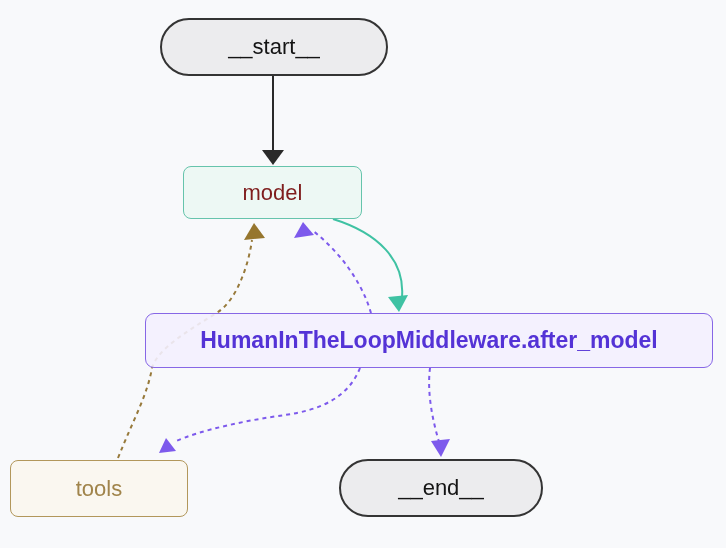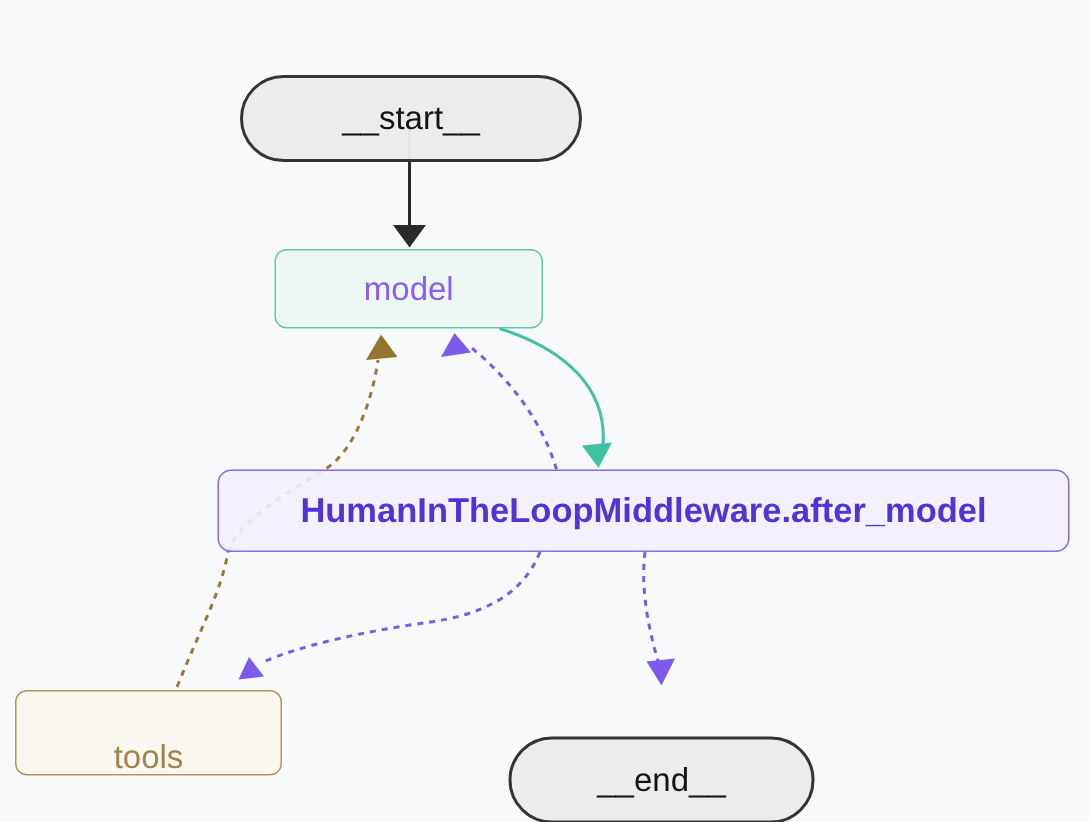--- a/index.html
+++ b/index.html
@@ -16,42 +16,40 @@
     display:flex;align-items:center;justify-content:center;
     box-sizing:border-box;
     font-size:22px;line-height:1;
     white-space:nowrap;
   }
   .pill{
     background:rgba(235,235,237,0.97);
     border:2px solid #343434;
     border-radius:30px;
     color:#141414;
-    margin-top:32px;
   }
   .node-start{left:160px;top:18px;width:228px;height:58px;}
   .node-end{left:339px;top:459px;width:204px;height:58px;align-items:center;}
   .node-model{
     left:183px;top:166px;width:179px;height:53px;
     background:rgba(236,247,243,0.92);
     border:1.6px solid #66c4ac;border-radius:8px;
-    color:#8b5cf6;
+    color:#7f1d1d;
   }
   .node-middleware{
     left:145px;top:313px;width:568px;height:55px;
     background:rgba(243,240,254,0.90);
     border:1.6px solid #8767e6;border-radius:9px;
     color:#5433d6;font-size:23px;font-weight:bold;
   }
   .node-tools{
     left:10px;top:460px;width:178px;height:57px;
     background:rgba(250,247,239,0.94);
     border:1.6px solid #b2975b;border-radius:8px;
     color:#a0844b;
-    align-items:flex-end;
   }
 </style>
 </head>
 <body>
 
 <div class="canvas">
 
   <svg class="edges" width="726" height="548" viewBox="0 0 726 548">
 
     <g>

